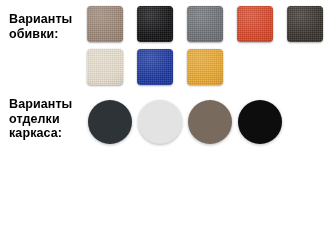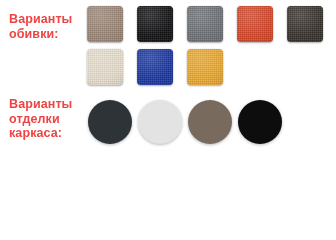--- a/index.html
+++ b/index.html
@@ -16,21 +16,21 @@
     overflow: hidden;
     font-family: "Liberation Sans", sans-serif;
     -webkit-font-smoothing: antialiased;
   }
 
   
   .label {
     position: absolute;
     left: 9px;
     font-weight: bold;
-    color: #ef4444;
+    color: #000000;
     font-size: 12.5px;
     line-height: 14.5px;
     letter-spacing: 0.1px;
     white-space: pre-line;
     width: 78px;
   }
   #label-upholstery { top: 12px; }
   #label-frame      { top: 97px; }
 
   

